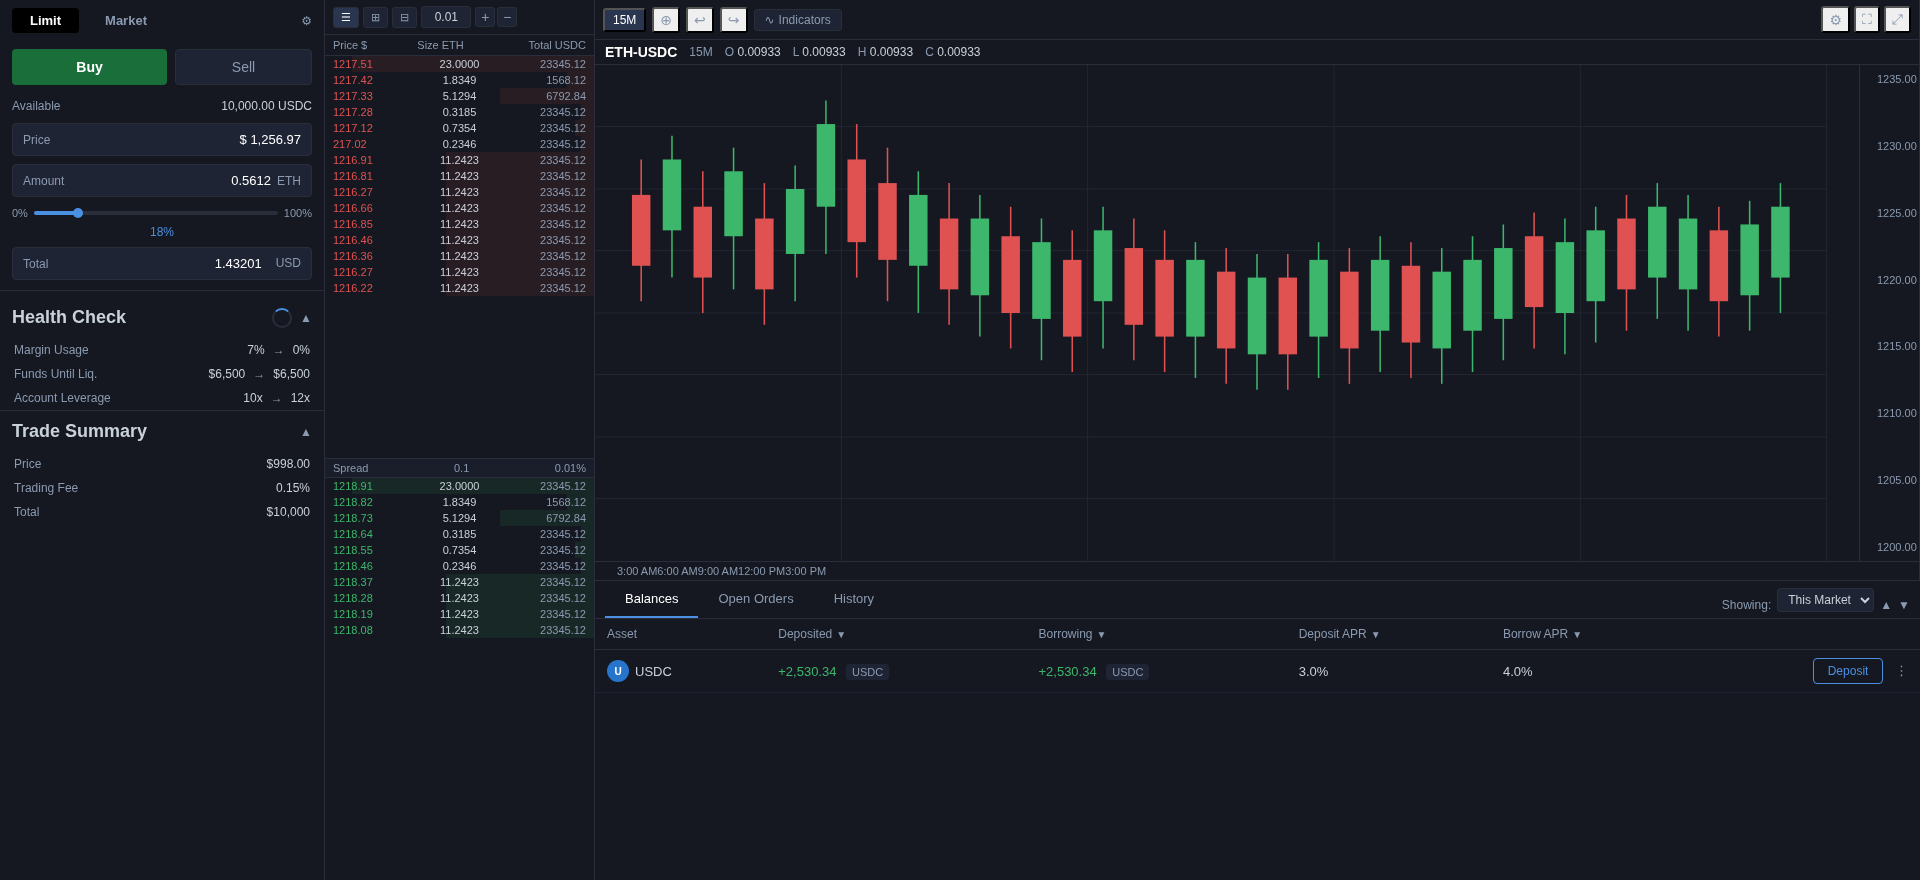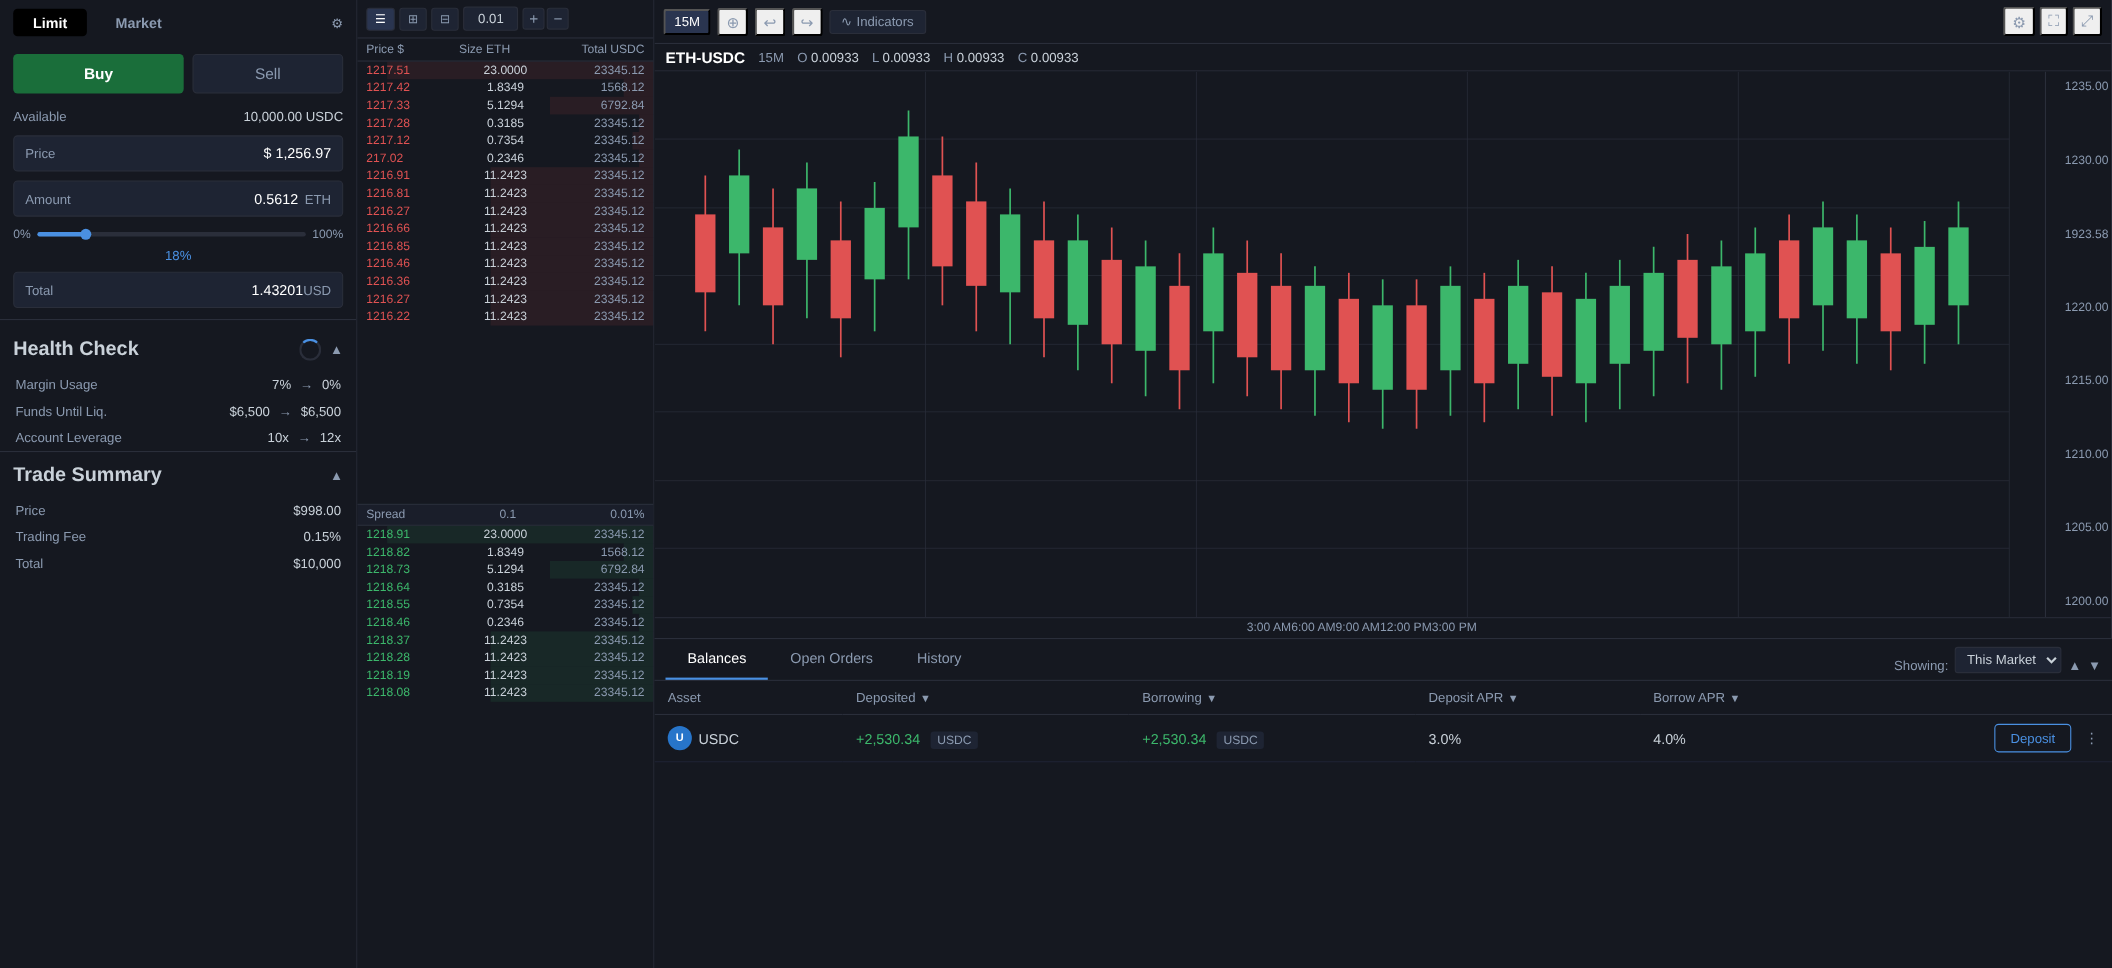--- a/index.html
+++ b/index.html
@@ -387,21 +387,21 @@
       justify-content: space-between;
       padding: 8px 17px;
       color: #8b9ab0;
       font-size: 11px;
       pointer-events: none;
       border-left: 1px solid #2a2e3a;
     }
 
     .chart-time-axis {
       display: flex;
-      justify-content: center;
+      justify-content: flex-start;
       padding: 3px 60px 3px 22px;
       color: #8b9ab0;
       font-size: 11px;
       border-top: 1px solid #2a2e3a;
     }
     .bottom-tabs {
       display: flex;
       border-bottom: 1px solid #2a2e3a;
       align-items: center;
       padding: 0 10px;
@@ -530,21 +530,21 @@
       <div class="slider-fill"></div>
       <div class="slider-thumb"></div>
     </div>
     <span class="slider-pct">100%</span>
   </div>
   <div class="pct-label">18%</div>
 
   <div class="input-group">
     <div class="input-box">
       <span class="input-label">Total</span>
-      <span style="display:flex;align-items:center;gap:0;">
+      <span style="display:flex;align-items:flex-start;gap:14px;">
         <span class="input-value">1.43201</span>
         <span class="input-suffix">USD</span>
       </span>
     </div>
   </div>
 
   <div class="section-divider"></div>
 
   <div>
     <div class="collapsible-header">
@@ -919,21 +919,21 @@
         <rect x="724" y="140" width="12" height="60" fill="#e05252"></rect>
         <line x1="750" y1="115" x2="750" y2="225" stroke="#3cb76b" stroke-width="1"></line>
         <rect x="744" y="135" width="12" height="60" fill="#3cb76b"></rect>
         <line x1="770" y1="100" x2="770" y2="210" stroke="#3cb76b" stroke-width="1"></line>
         <rect x="764" y="120" width="12" height="60" fill="#3cb76b"></rect>
       </svg>
 
       <div class="chart-price-axis" id="price-axis">
           <span>1235.00</span>
           <span>1230.00</span>
-          <span>1923.58</span>
+          <span>1225.00</span>
           <span>1220.00</span>
           <span>1215.00</span>
           <span>1210.00</span>
           <span>1205.00</span>
           <span>1200.00</span>
         </div>
     </div>
 
     <div class="chart-time-axis" id="time-axis">
         <span>3:00 AM</span>

